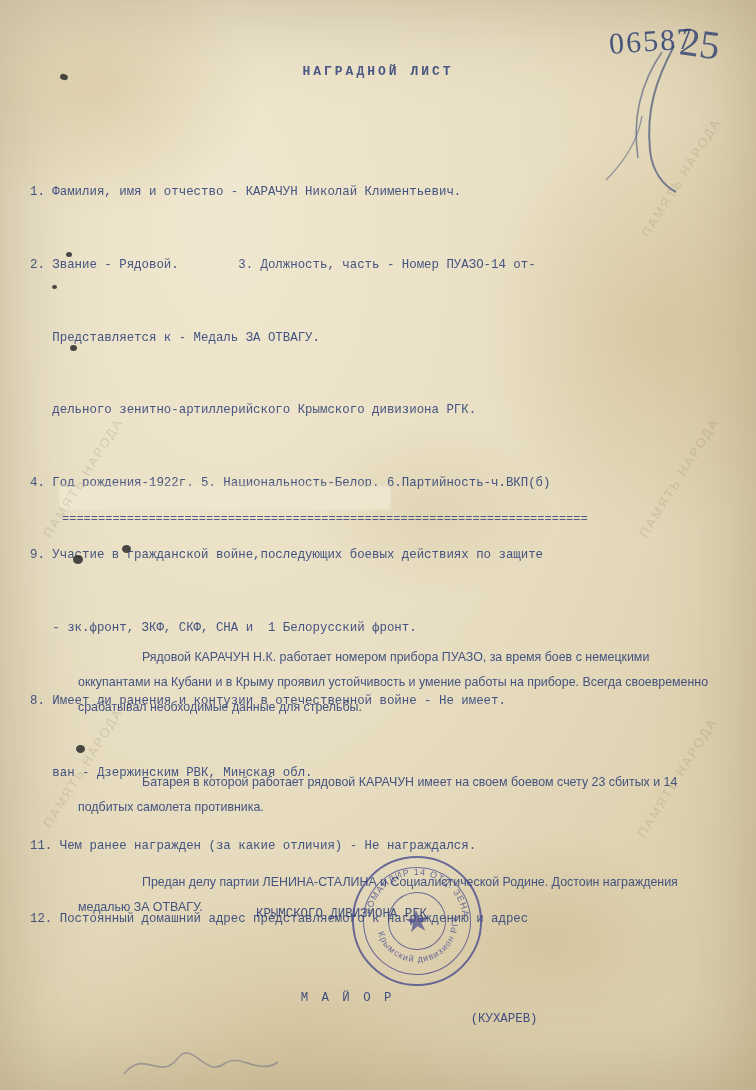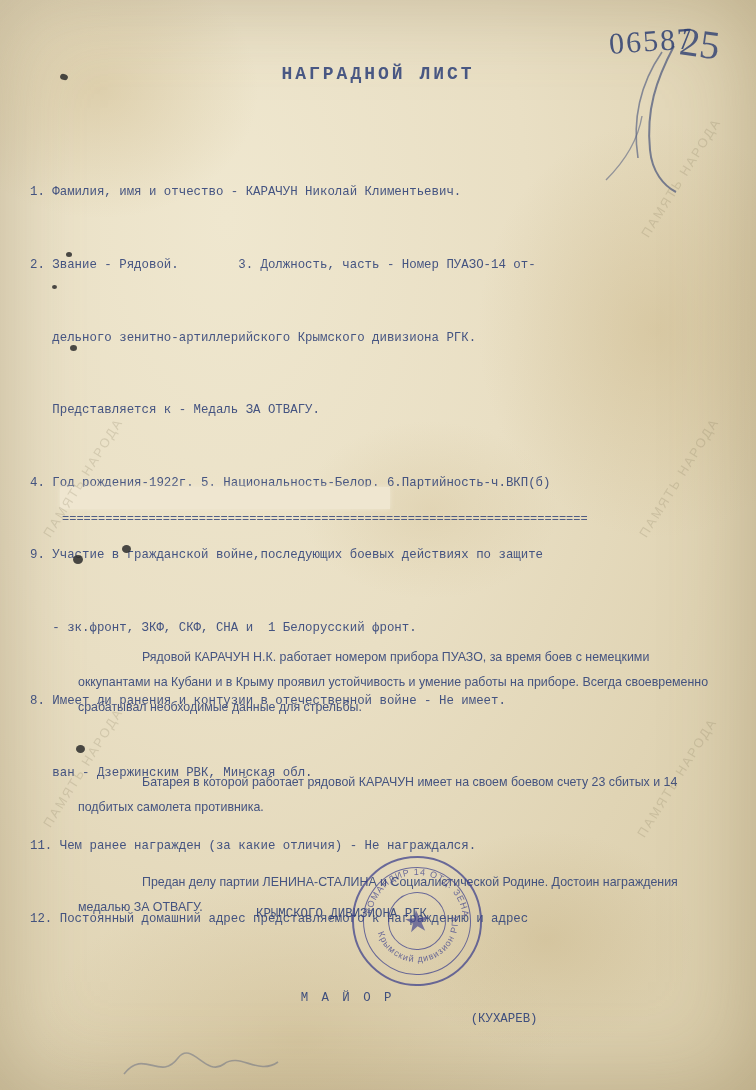--- a/index.html
+++ b/index.html
@@ -35,21 +35,21 @@
     box-shadow: inset 0 0 90px rgba(120,100,60,0.35);
     pointer-events: none;
   }
 
   .title {
     position: absolute;
     left: 0; right: 0;
     top: 64px;
     text-align: center;
     letter-spacing: 3px;
-    font-size: 18px;
+    font-size: 13px;
     font-weight: bold;
     color: #33457a;
     font-family: "Liberation Mono", monospace;
     opacity: 0.88;
   }
 
   .body-text {
     position: absolute;
     left: 30px;
     top: 132px;
@@ -241,22 +241,22 @@
     <path d="M98 6 C 80 40, 70 70, 74 110 C 76 132, 88 146, 100 152" stroke="#2e3f72" stroke-width="2" fill="none" opacity="0.8"></path>
     <path d="M86 12 C 64 44, 56 78, 62 118" stroke="#2e3f72" stroke-width="1.6" fill="none" opacity="0.7"></path>
     <path d="M30 140 C 50 120, 62 100, 66 76" stroke="#2e3f72" stroke-width="1.4" fill="none" opacity="0.6"></path>
   </svg>
 
   <div class="title">НАГРАДНОЙ ЛИСТ</div>
 
   <div class="body-text">
     <div class="line">1. Фамилия, имя и отчество - КАРАЧУН Николай Климентьевич.</div>
     <div class="line">2. Звание - Рядовой.        3. Должность, часть - Номер ПУАЗО-14 от-</div>
+    <div class="line">   Представляется к - Медаль ЗА ОТВАГУ.</div>
     <div class="line">   дельного зенитно-артиллерийского Крымского дивизиона РГК.</div>
-    <div class="line">   Представляется к - Медаль ЗА ОТВАГУ.</div>
     <div class="line">4. Год рождения-1922г. 5. Национальность-Белор. 6.Партийность-ч.ВКП(б)</div>
     <div class="line">9. Участие в гражданской войне,последующих боевых действиях по защите</div>
     <div class="line">   - зк.фронт, ЗКФ, СКФ, СНА и  1 Белорусский фронт.</div>
     <div class="line">8. Имеет ли ранения и контузии в отечественной войне - Не имеет.</div>
     <div class="line">   ван - Дзержинским РВК, Минская обл.</div>
     <div class="line">11. Чем ранее награжден (за какие отличия) - Не награждался.</div>
     <div class="line">12. Постоянный домашний адрес представляемого к награждению и адрес</div>
     
   </div>
 

